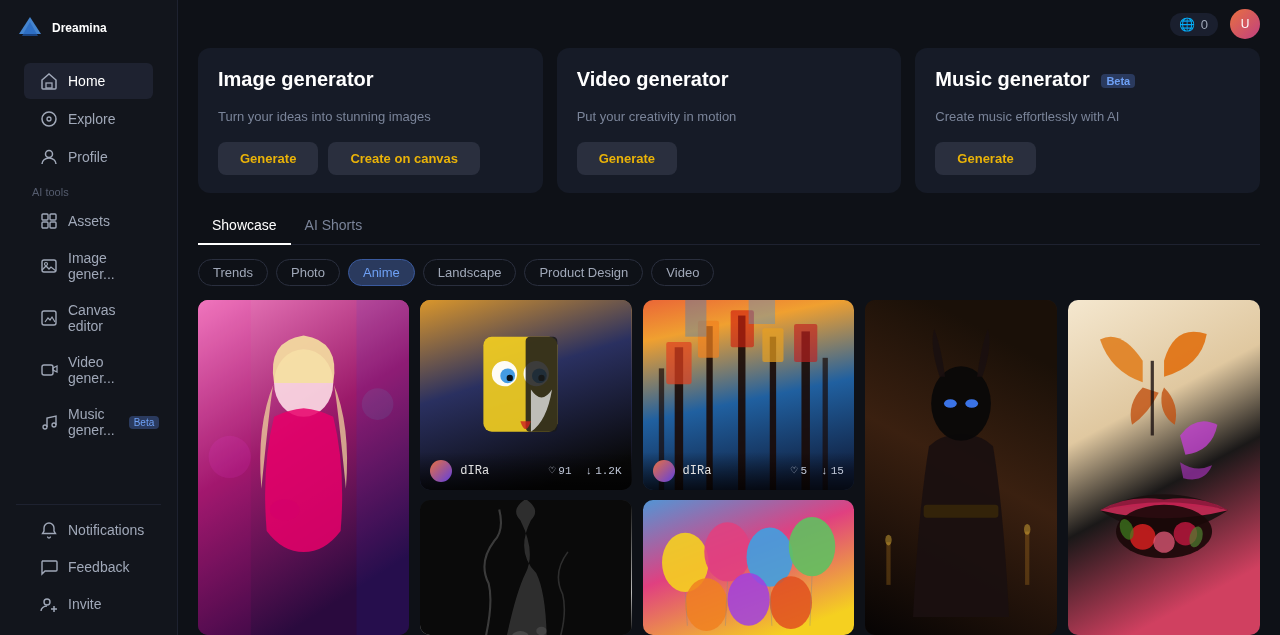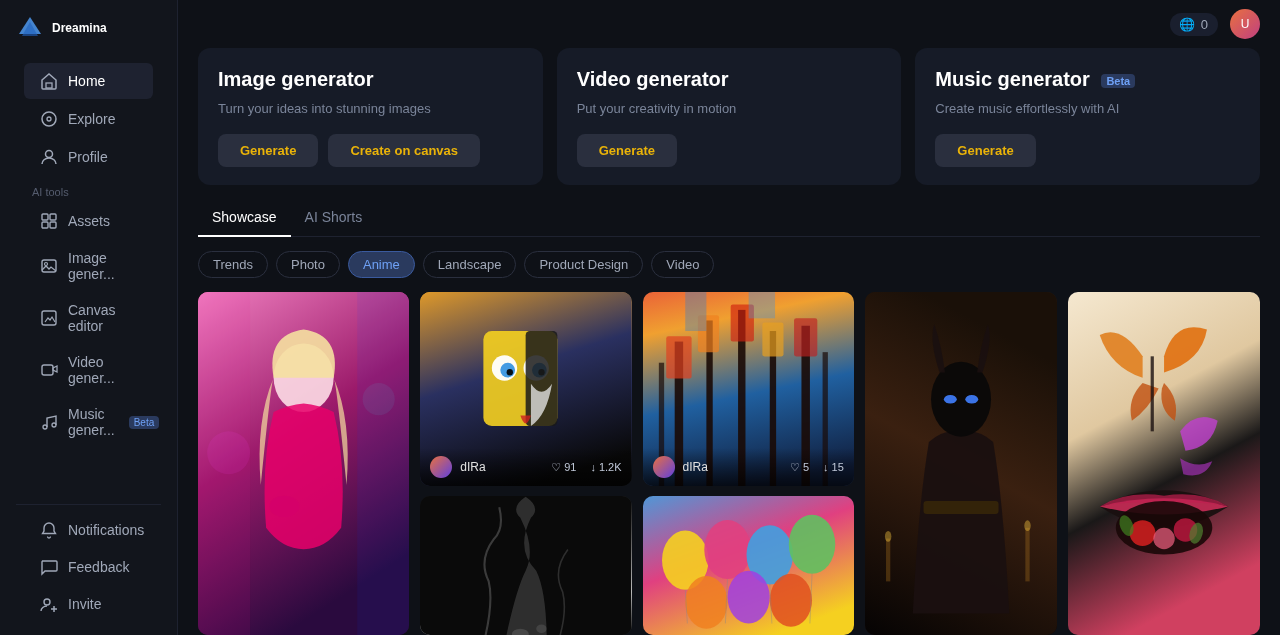--- a/index.html
+++ b/index.html
@@ -127,21 +127,21 @@
       background: #161b27;
       border-radius: 12px;
       padding: 20px 20px 18px;
       position: relative;
       overflow: hidden;
     }
     .gen-card-title {
       font-size: 20px;
       font-weight: 700;
       color: #fff;
-      margin-bottom: 10px;
+      margin-bottom: 18px;
     }
     .gen-card-desc {
       font-size: 13px;
       color: #7a8499;
       margin-bottom: 18px;
     }
     .gen-card-buttons {
       display: flex;
       gap: 10px;
     }
@@ -204,20 +204,21 @@
       border-color: #3a5a9e;
       color: #6ea0f5;
     }
 
     
     .image-grid {
       display: flex;
       gap: 11px;
       flex: 1;
       overflow: hidden;
+      font-family: Liberation Mono, monospace;
     }
     .grid-col {
       display: flex;
       flex-direction: column;
       gap: 10px;
       flex: 1;
       overflow: hidden;
     }
     .img-card {
       position: relative;

